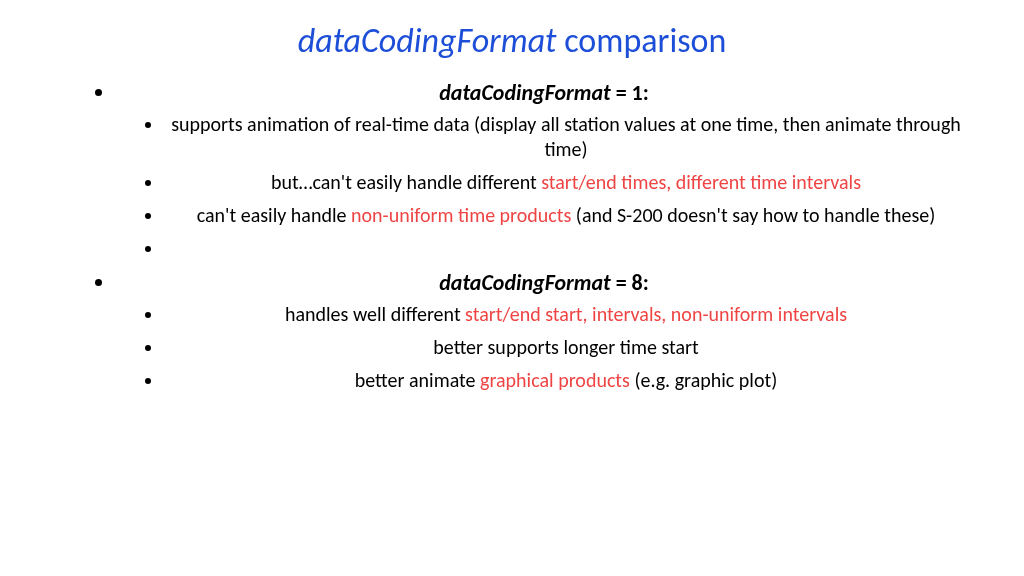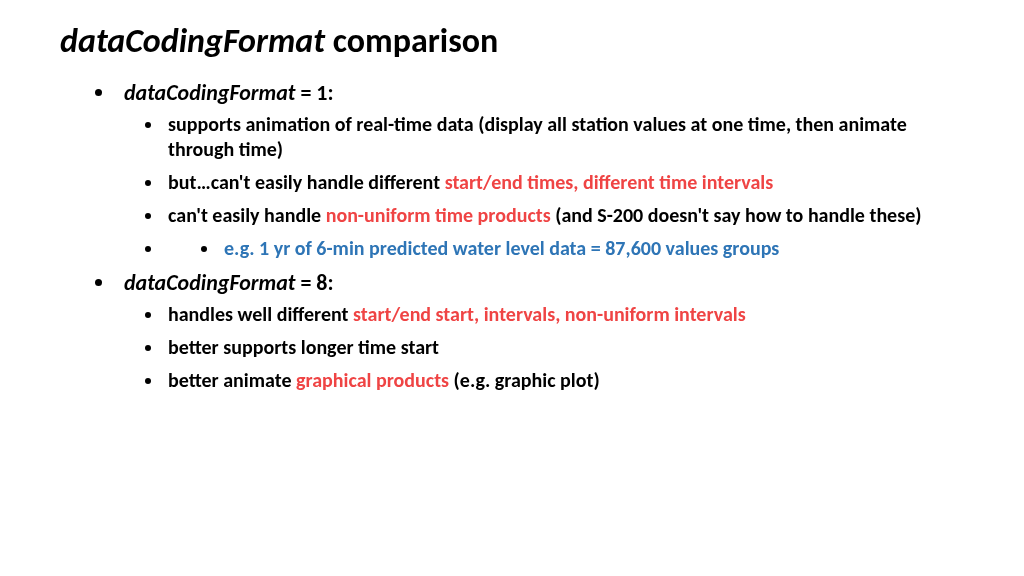--- a/index.html
+++ b/index.html
@@ -4,49 +4,50 @@
   <style>
     * { box-sizing: border-box; margin: 0; padding: 0; }
     html, body { width: 1024px; height: 576px; }
     body {
       font-family: Calibri, "Segoe UI", Arial, sans-serif;
       background: #fff;
       color: #000;
       padding: 20px 60px 20px 60px;
     }
     .title {
+      text-align: center;
       font-size: 34px;
-      font-weight: 700;
-      color: #000000;
+      font-weight: 400;
+      color: #1d4ed8;
       margin-bottom: 18px;
     }
     .title .italic { font-style: italic; }
     ul.level1 {
       list-style: disc;
       padding-left: 56px;
+      text-align: center;
     }
     ul.level1 > li {
       font-size: 22px;
       font-weight: 700;
       margin-bottom: 6px;
       padding-left: 8px;
     }
     ul.level1 > li .italic { font-style: italic; }
     ul.level2 {
       list-style: disc;
       padding-left: 40px;
       font-weight: 400;
       font-size: 20px;
       margin-top: 6px;
     }
     ul.level2 > li {
       margin-bottom: 8px;
       padding-left: 4px;
       line-height: 1.25;
-      font-weight: bold;
     }
     ul.level3 {
       list-style: disc;
       padding-left: 52px;
       font-size: 20px;
       margin-top: 6px;
     }
     ul.level3 > li {
       color: #2e75b6;
       padding-left: 4px;
@@ -62,23 +63,20 @@
 </div>
 
 <ul class="level1">
   <li>
     <span class="italic">dataCodingFormat</span><span> = 1:</span>
     <ul class="level2">
       <li><span>supports animation of real-time data (display all station values at one time, then animate through time)</span></li>
       <li><span>but…can't easily handle different </span><span class="blue">start/end times, different time intervals</span></li>
       <li><span>can't easily handle </span><span class="blue">non-uniform time products</span><span> (and S-200 doesn't say how to handle these)</span></li>
       <li>
-        <ul class="level3">
-          <li><span>e.g. 1 yr of 6-min predicted water level data = 87,600 values groups</span></li>
-        </ul>
       </li>
     </ul>
   </li>
   <li>
     <span class="italic">dataCodingFormat</span><span> = 8:</span>
     <ul class="level2">
       <li><span>handles well different </span><span class="blue">start/end start, intervals, non-uniform intervals</span></li>
       <li><span>better supports longer time start</span></li>
       <li><span>better animate </span><span class="blue">graphical products</span><span> (e.g. graphic plot)</span></li>
     </ul>

